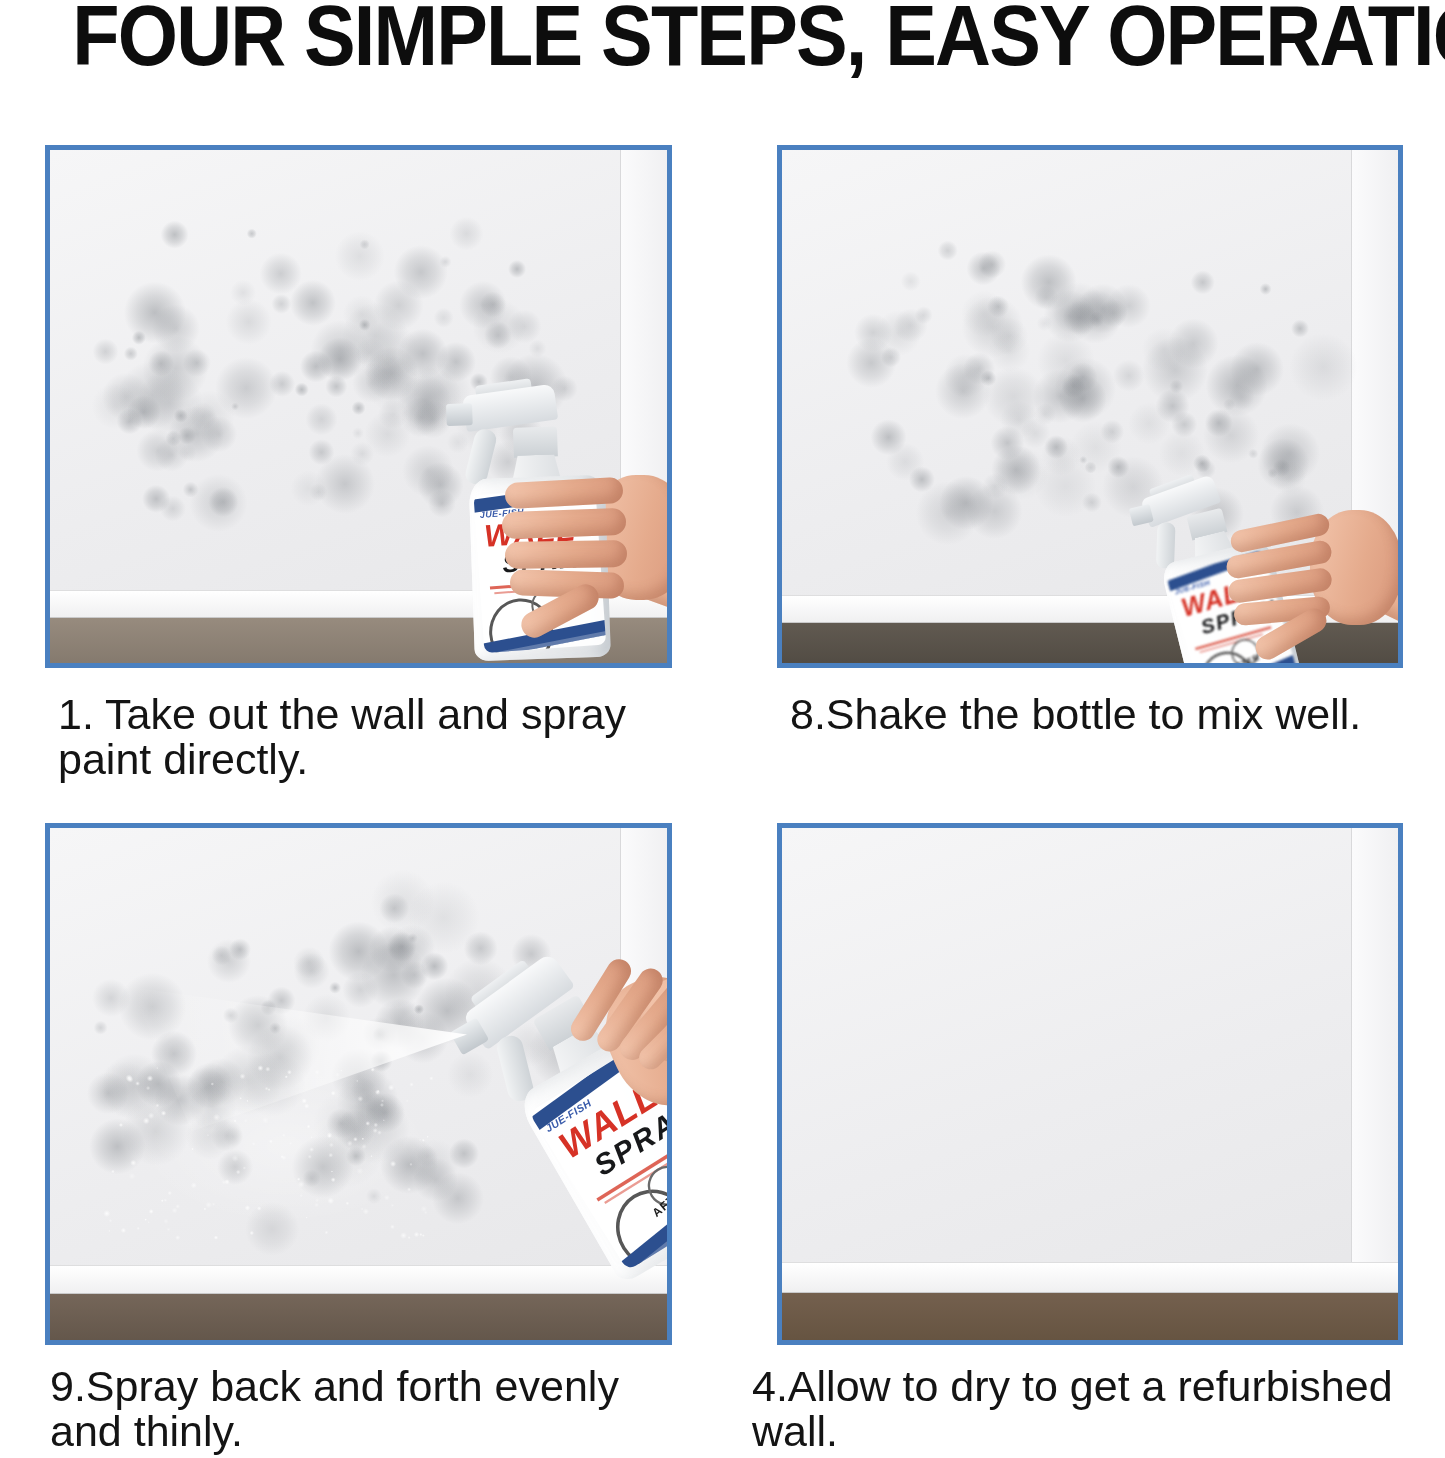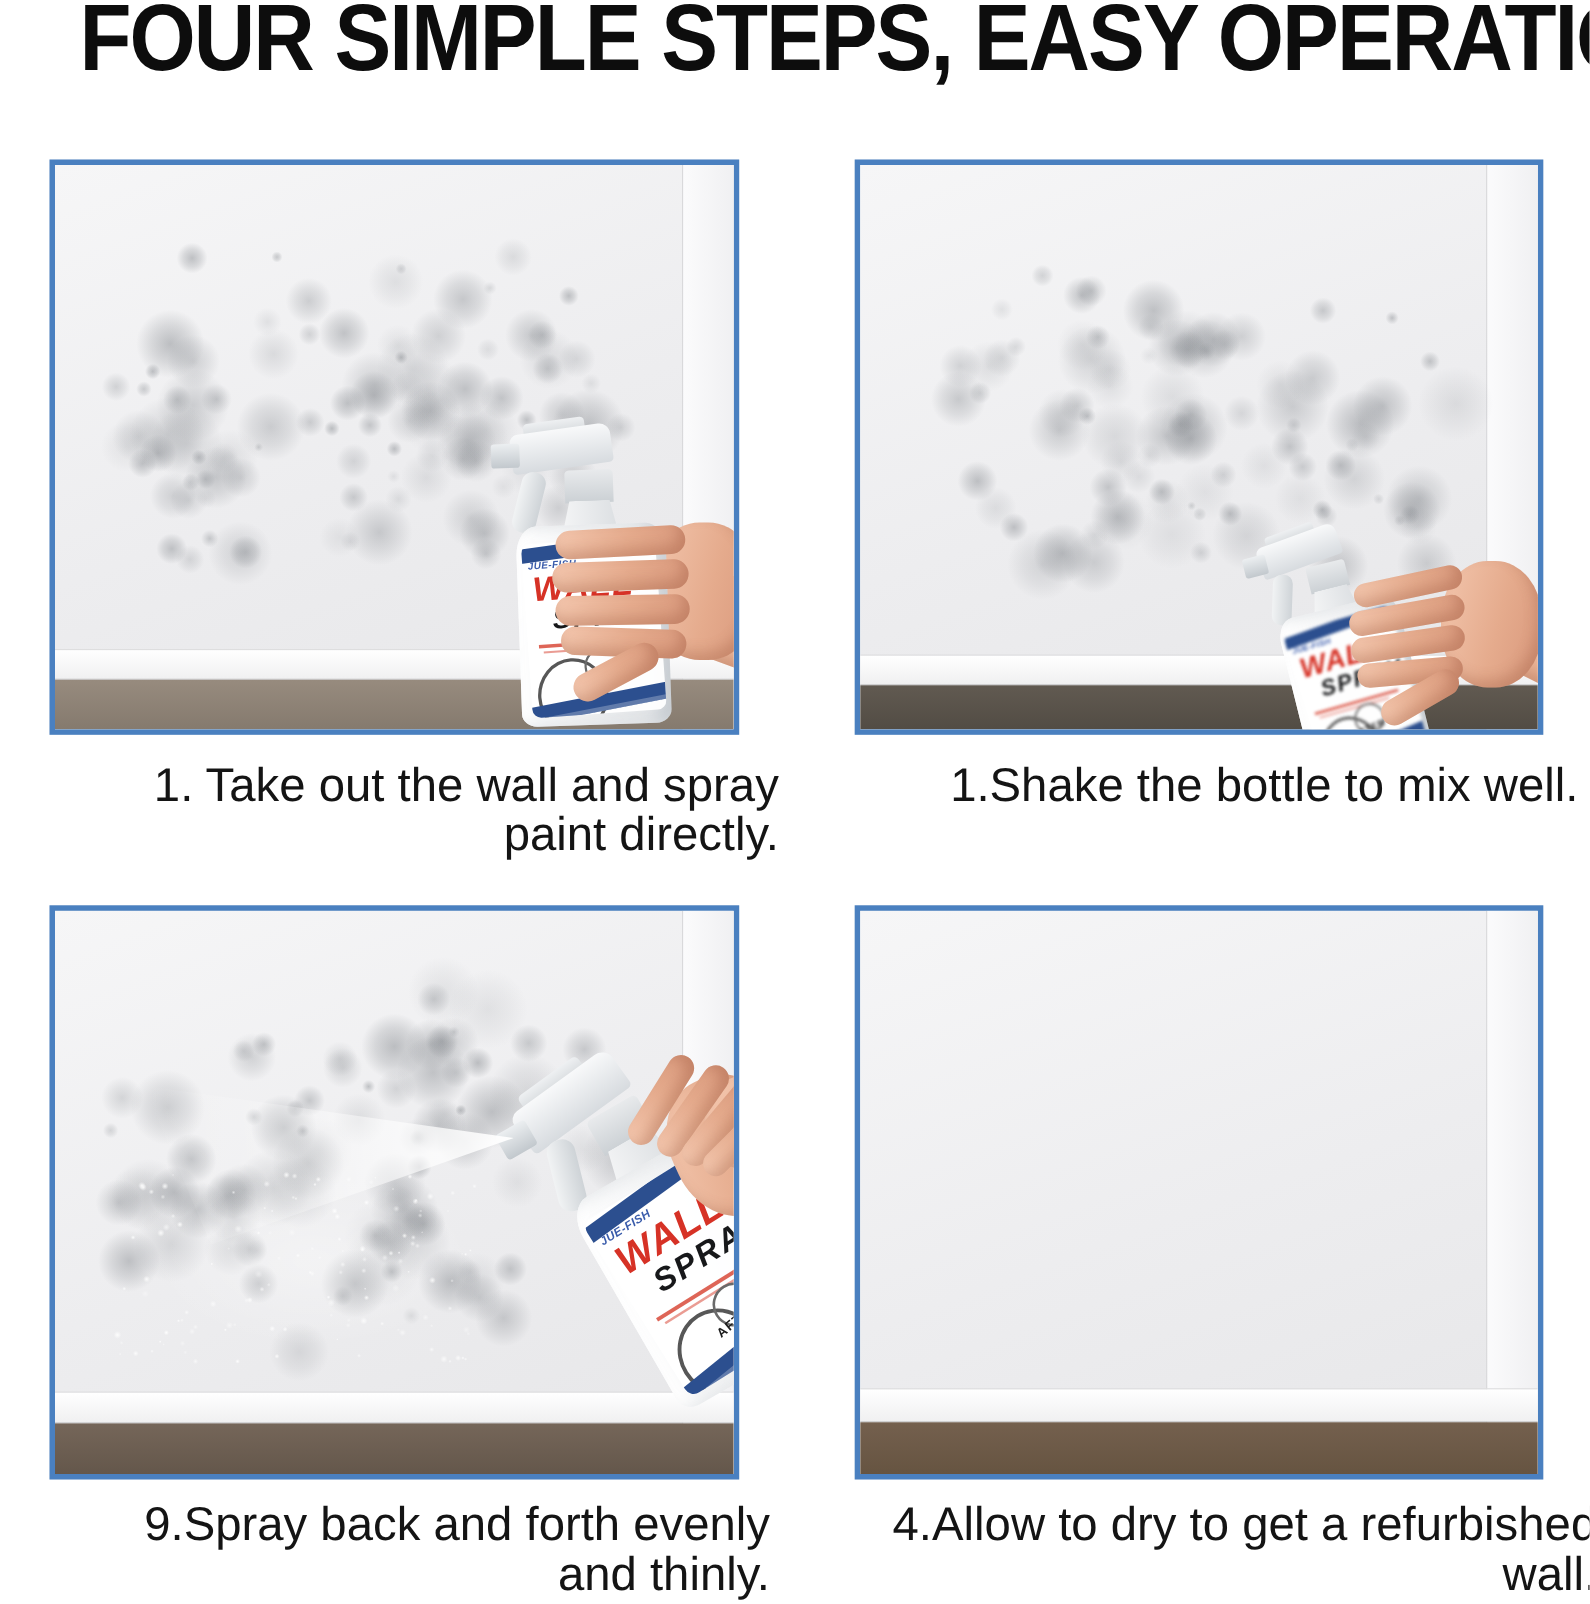--- a/index.html
+++ b/index.html
@@ -36,21 +36,21 @@
   #panel1 .floor{height:45px;background:linear-gradient(#978b7e,#857a6e);}
   #panel2 .baseboard{bottom:40px;height:26px;}
   #panel2 .floor{height:40px;background:linear-gradient(#615a51,#524c44);}
   #panel3 .baseboard{bottom:46px;height:27px;}
   #panel3 .floor{height:46px;background:linear-gradient(#756659,#64574b);}
   #panel4 .baseboard{bottom:47px;height:29px;}
   #panel4 .floor{height:47px;background:linear-gradient(#74604e,#665441);}
 
   
   .caption{
-    position:absolute;font-size:43px;line-height:1.04;color:#141414;letter-spacing:0;text-align:right;
+    position:absolute;font-size:43px;line-height:1.04;color:#141414;letter-spacing:0;
   }
   #cap1{left:58px;top:692px;width:650px;}
   #cap2{left:790px;top:692px;width:645px;}
   #cap3{left:50px;top:1364px;width:650px;}
   #cap4{left:752px;top:1364px;width:700px;}
 
   
   .bottle{position:absolute;width:174px;height:284px;z-index:5;}
   .spr-top{position:absolute;left:30px;top:6px;width:56px;height:14px;border-radius:4px;
     background:linear-gradient(#eef0f2,#d4d8db);transform:rotate(-6deg);}
@@ -183,21 +183,21 @@
   <div class="palm skin" style="left:528px;top:360px;width:92px;height:115px;"></div>
   <div class="forearm skin" style="left:548px;top:410px;width:190px;height:70px;transform:rotate(26deg);"></div>
   <div class="finger skin" style="left:448px;top:372px;width:100px;height:22px;transform:rotate(-12deg);"></div>
   <div class="finger skin" style="left:444px;top:398px;width:106px;height:23px;transform:rotate(-10deg);"></div>
   <div class="finger skin" style="left:446px;top:424px;width:104px;height:23px;transform:rotate(-8deg);"></div>
   <div class="finger skin" style="left:452px;top:450px;width:96px;height:22px;transform:rotate(-5deg);"></div>
   <div class="thumb skin" style="left:470px;top:472px;width:78px;height:24px;transform:rotate(-30deg);"></div>
 </div>
 
 <div class="caption" id="cap1">1. Take out the wall and spray paint directly.</div>
-<div class="caption" id="cap2">1.Shake the bottle to mix well.</div>
+<div class="caption" id="cap2">8.Shake the bottle to mix well.</div>
 
 <div class="panel" id="panel3">
   <div class="wall"></div>
   <div class="corner"></div>
   <div class="mold" style="background-image: radial-gradient(circle at 58.8% 21.5%, rgba(104, 109, 115, 0.23) 0px, rgba(104, 109, 115, 0.12) 2px, rgba(104, 109, 115, 0) 5px), radial-gradient(circle at 58.2% 65.8%, rgba(104, 109, 115, 0.39) 0px, rgba(104, 109, 115, 0.19) 16px, rgba(104, 109, 115, 0) 29px), radial-gradient(circle at 33.7% 38.5%, rgba(104, 109, 115, 0.36) 0px, rgba(104, 109, 115, 0.18) 17px, rgba(104, 109, 115, 0) 30px), radial-gradient(circle at 53.4% 40.3%, rgba(104, 109, 115, 0.18) 0px, rgba(104, 109, 115, 0.09) 4px, rgba(104, 109, 115, 0) 7px), radial-gradient(circle at 62.5% 68.7%, rgba(104, 109, 115, 0.27) 0px, rgba(104, 109, 115, 0.13) 12px, rgba(104, 109, 115, 0) 22px), radial-gradient(circle at 69.8% 23.5%, rgba(104, 109, 115, 0.3) 0px, rgba(104, 109, 115, 0.15) 10px, rgba(104, 109, 115, 0) 17px), radial-gradient(circle at 55.7% 28.7%, rgba(104, 109, 115, 0.35) 0px, rgba(104, 109, 115, 0.18) 18px, rgba(104, 109, 115, 0) 33px), radial-gradient(circle at 53.4% 40.2%, rgba(104, 109, 115, 0.17) 0px, rgba(104, 109, 115, 0.09) 9px, rgba(104, 109, 115, 0) 17px), radial-gradient(circle at 64.4% 35.7%, rgba(104, 109, 115, 0.37) 0px, rgba(104, 109, 115, 0.18) 18px, rgba(104, 109, 115, 0) 33px), radial-gradient(circle at 42% 26.3%, rgba(104, 109, 115, 0.19) 0px, rgba(104, 109, 115, 0.09) 9px, rgba(104, 109, 115, 0) 16px), radial-gradient(circle at 26.4% 54.4%, rgba(104, 109, 115, 0.25) 0px, rgba(104, 109, 115, 0.12) 13px, rgba(104, 109, 115, 0) 24px), radial-gradient(circle at 10.9% 62.2%, rgba(104, 109, 115, 0.36) 0px, rgba(104, 109, 115, 0.18) 15px, rgba(104, 109, 115, 0) 28px), radial-gradient(circle at 63.8% 17.5%, rgba(104, 109, 115, 0.12) 0px, rgba(104, 109, 115, 0.06) 20px, rgba(104, 109, 115, 0) 36px), radial-gradient(circle at 57.2% 14.4%, rgba(104, 109, 115, 0.12) 0px, rgba(104, 109, 115, 0.06) 18px, rgba(104, 109, 115, 0) 32px), radial-gradient(circle at 51.5% 53.3%, rgba(104, 109, 115, 0.31) 0px, rgba(104, 109, 115, 0.15) 17px, rgba(104, 109, 115, 0) 31px), radial-gradient(circle at 44.2% 66.2%, rgba(104, 109, 115, 0.4) 0px, rgba(104, 109, 115, 0.2) 17px, rgba(104, 109, 115, 0) 31px), radial-gradient(circle at 25.3% 50.8%, rgba(104, 109, 115, 0.24) 0px, rgba(104, 109, 115, 0.12) 11px, rgba(104, 109, 115, 0) 21px), radial-gradient(circle at 47.8% 57.7%, rgba(104, 109, 115, 0.1) 0px, rgba(104, 109, 115, 0.05) 17px, rgba(104, 109, 115, 0) 32px), radial-gradient(circle at 26% 50.3%, rgba(104, 109, 115, 0.33) 0px, rgba(104, 109, 115, 0.17) 13px, rgba(104, 109, 115, 0) 23px), radial-gradient(circle at 70.6% 40.2%, rgba(104, 109, 115, 0.36) 0px, rgba(104, 109, 115, 0.18) 7px, rgba(104, 109, 115, 0) 12px), radial-gradient(circle at 66.1% 72.3%, rgba(104, 109, 115, 0.29) 0px, rgba(104, 109, 115, 0.14) 14px, rgba(104, 109, 115, 0) 26px), radial-gradient(circle at 68.1% 48.2%, rgba(104, 109, 115, 0.11) 0px, rgba(104, 109, 115, 0.05) 13px, rgba(104, 109, 115, 0) 23px), radial-gradient(circle at 53.7% 40.4%, rgba(104, 109, 115, 0.14) 0px, rgba(104, 109, 115, 0.07) 5px, rgba(104, 109, 115, 0) 9px), radial-gradient(circle at 35.4% 35.1%, rgba(104, 109, 115, 0.24) 0px, rgba(104, 109, 115, 0.12) 5px, rgba(104, 109, 115, 0) 8px), radial-gradient(circle at 69.6% 32.2%, rgba(104, 109, 115, 0.19) 0px, rgba(104, 109, 115, 0.1) 19px, rgba(104, 109, 115, 0) 35px), radial-gradient(circle at 50.3% 31.6%, rgba(104, 109, 115, 0.22) 0px, rgba(104, 109, 115, 0.11) 10px, rgba(104, 109, 115, 0) 18px), radial-gradient(circle at 36% 78.3%, rgba(104, 109, 115, 0.17) 0px, rgba(104, 109, 115, 0.09) 15px, rgba(104, 109, 115, 0) 27px), radial-gradient(circle at 17.2% 59.3%, rgba(104, 109, 115, 0.2) 0px, rgba(104, 109, 115, 0.1) 18px, rgba(104, 109, 115, 0) 34px), radial-gradient(circle at 20.1% 44.1%, rgba(104, 109, 115, 0.35) 0px, rgba(104, 109, 115, 0.18) 13px, rgba(104, 109, 115, 0) 23px), radial-gradient(circle at 54.3% 55.6%, rgba(104, 109, 115, 0.39) 0px, rgba(104, 109, 115, 0.2) 11px, rgba(104, 109, 115, 0) 20px), radial-gradient(circle at 49.6% 64.1%, rgba(104, 109, 115, 0.4) 0px, rgba(104, 109, 115, 0.2) 5px, rgba(104, 109, 115, 0) 10px), radial-gradient(circle at 8.2% 39%, rgba(104, 109, 115, 0.22) 0px, rgba(104, 109, 115, 0.11) 4px, rgba(104, 109, 115, 0) 7px), radial-gradient(circle at 67.1% 63.6%, rgba(104, 109, 115, 0.32) 0px, rgba(104, 109, 115, 0.16) 9px, rgba(104, 109, 115, 0) 15px), radial-gradient(circle at 52.5% 71.9%, rgba(104, 109, 115, 0.15) 0px, rgba(104, 109, 115, 0.07) 4px, rgba(104, 109, 115, 0) 8px), radial-gradient(circle at 48.2% 63.2%, rgba(104, 109, 115, 0.11) 0px, rgba(104, 109, 115, 0.05) 20px, rgba(104, 109, 115, 0) 36px), radial-gradient(circle at 39% 42.6%, rgba(104, 109, 115, 0.1) 0px, rgba(104, 109, 115, 0.05) 16px, rgba(104, 109, 115, 0) 30px), radial-gradient(circle at 49.4% 58.9%, rgba(104, 109, 115, 0.34) 0px, rgba(104, 109, 115, 0.17) 11px, rgba(104, 109, 115, 0) 20px), radial-gradient(circle at 42.4% 68.4%, rgba(104, 109, 115, 0.25) 0px, rgba(104, 109, 115, 0.13) 5px, rgba(104, 109, 115, 0) 9px), radial-gradient(circle at 55.4% 23.7%, rgba(104, 109, 115, 0.33) 0px, rgba(104, 109, 115, 0.17) 12px, rgba(104, 109, 115, 0) 23px), radial-gradient(circle at 21.1% 53.1%, rgba(104, 109, 115, 0.36) 0px, rgba(104, 109, 115, 0.18) 14px, rgba(104, 109, 115, 0) 26px), radial-gradient(circle at 37.5% 33.7%, rgba(104, 109, 115, 0.31) 0px, rgba(104, 109, 115, 0.15) 8px, rgba(104, 109, 115, 0) 14px), radial-gradient(circle at 17.6% 50%, rgba(104, 109, 115, 0.37) 0px, rgba(104, 109, 115, 0.19) 13px, rgba(104, 109, 115, 0) 23px), radial-gradient(circle at 30% 66.2%, rgba(104, 109, 115, 0.32) 0px, rgba(104, 109, 115, 0.16) 10px, rgba(104, 109, 115, 0) 18px), radial-gradient(circle at 55.8% 15.7%, rgba(104, 109, 115, 0.28) 0px, rgba(104, 109, 115, 0.14) 8px, rgba(104, 109, 115, 0) 15px), radial-gradient(circle at 25.9% 60.1%, rgba(104, 109, 115, 0.17) 0px, rgba(104, 109, 115, 0.09) 13px, rgba(104, 109, 115, 0) 24px), radial-gradient(circle at 29.3% 36.6%, rgba(104, 109, 115, 0.25) 0px, rgba(104, 109, 115, 0.13) 4px, rgba(104, 109, 115, 0) 8px), radial-gradient(circle at 61.2% 64.1%, rgba(104, 109, 115, 0.12) 0px, rgba(104, 109, 115, 0.06) 6px, rgba(104, 109, 115, 0) 11px), radial-gradient(circle at 56.6% 38.2%, rgba(104, 109, 115, 0.33) 0px, rgba(104, 109, 115, 0.16) 14px, rgba(104, 109, 115, 0) 25px), radial-gradient(circle at 44.8% 37.1%, rgba(104, 109, 115, 0.15) 0px, rgba(104, 109, 115, 0.07) 13px, rgba(104, 109, 115, 0) 24px), radial-gradient(circle at 50% 24.1%, rgba(104, 109, 115, 0.39) 0px, rgba(104, 109, 115, 0.2) 17px, rgba(104, 109, 115, 0) 30px), radial-gradient(circle at 59.8% 35.4%, rgba(104, 109, 115, 0.38) 0px, rgba(104, 109, 115, 0.19) 3px, rgba(104, 109, 115, 0) 5px), radial-gradient(circle at 27.8% 49.6%, rgba(104, 109, 115, 0.3) 0px, rgba(104, 109, 115, 0.15) 13px, rgba(104, 109, 115, 0) 24px), radial-gradient(circle at 58.7% 23.4%, rgba(104, 109, 115, 0.24) 0px, rgba(104, 109, 115, 0.12) 13px, rgba(104, 109, 115, 0) 23px), radial-gradient(circle at 37.3% 44.8%, rgba(104, 109, 115, 0.33) 0px, rgba(104, 109, 115, 0.16) 18px, rgba(104, 109, 115, 0) 33px), radial-gradient(circle at 76.7% 35.8%, rgba(104, 109, 115, 0.28) 0px, rgba(104, 109, 115, 0.14) 4px, rgba(104, 109, 115, 0) 7px), radial-gradient(circle at 46.2% 31.2%, rgba(104, 109, 115, 0.36) 0px, rgba(104, 109, 115, 0.18) 3px, rgba(104, 109, 115, 0) 6px), radial-gradient(circle at 62.3% 27%, rgba(104, 109, 115, 0.39) 0px, rgba(104, 109, 115, 0.19) 8px, rgba(104, 109, 115, 0) 14px), radial-gradient(circle at 36.1% 49.9%, rgba(104, 109, 115, 0.19) 0px, rgba(104, 109, 115, 0.1) 18px, rgba(104, 109, 115, 0) 33px), radial-gradient(circle at 52.2% 54.9%, rgba(104, 109, 115, 0.18) 0px, rgba(104, 109, 115, 0.09) 10px, rgba(104, 109, 115, 0) 18px), radial-gradient(circle at 28.7% 60.1%, rgba(104, 109, 115, 0.28) 0px, rgba(104, 109, 115, 0.14) 9px, rgba(104, 109, 115, 0) 16px), radial-gradient(circle at 16.6% 34.9%, rgba(104, 109, 115, 0.28) 0px, rgba(104, 109, 115, 0.14) 19px, rgba(104, 109, 115, 0) 34px), radial-gradient(circle at 77.8% 42.3%, rgba(104, 109, 115, 0.11) 0px, rgba(104, 109, 115, 0.06) 12px, rgba(104, 109, 115, 0) 22px), radial-gradient(circle at 32.1% 49.3%, rgba(104, 109, 115, 0.26) 0px, rgba(104, 109, 115, 0.13) 19px, rgba(104, 109, 115, 0) 35px), radial-gradient(circle at 29.7% 60.3%, rgba(104, 109, 115, 0.15) 0px, rgba(104, 109, 115, 0.07) 5px, rgba(104, 109, 115, 0) 10px), radial-gradient(circle at 30.8% 23.7%, rgba(104, 109, 115, 0.33) 0px, rgba(104, 109, 115, 0.16) 6px, rgba(104, 109, 115, 0) 11px), radial-gradient(circle at 50.8% 51.2%, rgba(104, 109, 115, 0.13) 0px, rgba(104, 109, 115, 0.07) 7px, rgba(104, 109, 115, 0) 13px), radial-gradient(circle at 62.2% 65.6%, rgba(104, 109, 115, 0.13) 0px, rgba(104, 109, 115, 0.06) 14px, rgba(104, 109, 115, 0) 25px), radial-gradient(circle at 9.9% 33.2%, rgba(104, 109, 115, 0.22) 0px, rgba(104, 109, 115, 0.11) 10px, rgba(104, 109, 115, 0) 19px), radial-gradient(circle at 9.4% 51.8%, rgba(104, 109, 115, 0.29) 0px, rgba(104, 109, 115, 0.14) 11px, rgba(104, 109, 115, 0) 21px), radial-gradient(circle at 47.2% 57.7%, rgba(104, 109, 115, 0.36) 0px, rgba(104, 109, 115, 0.18) 8px, rgba(104, 109, 115, 0) 15px), radial-gradient(circle at 52.6% 58.7%, rgba(104, 109, 115, 0.22) 0px, rgba(104, 109, 115, 0.11) 19px, rgba(104, 109, 115, 0) 35px), radial-gradient(circle at 57.4% 36.1%, rgba(104, 109, 115, 0.1) 0px, rgba(104, 109, 115, 0.05) 9px, rgba(104, 109, 115, 0) 16px), radial-gradient(circle at 12% 51%, rgba(104, 109, 115, 0.13) 0px, rgba(104, 109, 115, 0.06) 16px, rgba(104, 109, 115, 0) 28px), radial-gradient(circle at 42.4% 27.9%, rgba(104, 109, 115, 0.21) 0px, rgba(104, 109, 115, 0.11) 10px, rgba(104, 109, 115, 0) 18px), radial-gradient(circle at 53.7% 45.5%, rgba(104, 109, 115, 0.39) 0px, rgba(104, 109, 115, 0.19) 6px, rgba(104, 109, 115, 0) 11px), radial-gradient(circle at 83.3% 43.9%, rgba(104, 109, 115, 0.31) 0px, rgba(104, 109, 115, 0.15) 19px, rgba(104, 109, 115, 0) 35px), radial-gradient(circle at 29% 26%, rgba(104, 109, 115, 0.24) 0px, rgba(104, 109, 115, 0.12) 12px, rgba(104, 109, 115, 0) 22px), radial-gradient(circle at 50.1% 48.5%, rgba(104, 109, 115, 0.24) 0px, rgba(104, 109, 115, 0.12) 16px, rgba(104, 109, 115, 0) 28px), radial-gradient(circle at 59.1% 28.7%, rgba(104, 109, 115, 0.24) 0px, rgba(104, 109, 115, 0.12) 8px, rgba(104, 109, 115, 0) 14px), radial-gradient(circle at 27.8% 24.9%, rgba(104, 109, 115, 0.21) 0px, rgba(104, 109, 115, 0.1) 6px, rgba(104, 109, 115, 0) 10px), radial-gradient(circle at 57% 23.2%, rgba(104, 109, 115, 0.34) 0px, rgba(104, 109, 115, 0.17) 8px, rgba(104, 109, 115, 0) 15px), radial-gradient(circle at 78% 24.6%, rgba(104, 109, 115, 0.3) 0px, rgba(104, 109, 115, 0.15) 11px, rgba(104, 109, 115, 0) 20px), radial-gradient(circle at 13.7% 50.5%, rgba(104, 109, 115, 0.21) 0px, rgba(104, 109, 115, 0.11) 18px, rgba(104, 109, 115, 0) 33px), radial-gradient(circle at 60.4% 40.9%, rgba(104, 109, 115, 0.29) 0px, rgba(104, 109, 115, 0.15) 14px, rgba(104, 109, 115, 0) 26px), radial-gradient(circle at 36.5% 39.1%, rgba(104, 109, 115, 0.38) 0px, rgba(104, 109, 115, 0.19) 3px, rgba(104, 109, 115, 0) 6px);"></div>
   <div class="sheen"></div>
   <div class="wetlayer" style="background-image: radial-gradient(circle at 53.2% 51.4%, rgba(255, 255, 255, 0.83) 0px, rgba(255, 255, 255, 0) 1.2px), radial-gradient(circle at 42.4% 62.8%, rgba(255, 255, 255, 0.58) 0px, rgba(255, 255, 255, 0) 2.4px), radial-gradient(circle at 40.7% 71.8%, rgba(255, 255, 255, 0.36) 0px, rgba(255, 255, 255, 0) 1.7px), radial-gradient(circle at 60.6% 74.4%, rgba(255, 255, 255, 0.36) 0px, rgba(255, 255, 255, 0) 3.2px), radial-gradient(circle at 30.5% 67.2%, rgba(255, 255, 255, 0.66) 0px, rgba(255, 255, 255, 0) 2.3px), radial-gradient(circle at 34.9% 57.1%, rgba(255, 255, 255, 0.4) 0px, rgba(255, 255, 255, 0) 3.4px), radial-gradient(circle at 26.9% 80%, rgba(255, 255, 255, 0.94) 0px, rgba(255, 255, 255, 0) 2.1px), radial-gradient(circle at 31.5% 66.4%, rgba(255, 255, 255, 0.47) 0px, rgba(255, 255, 255, 0) 1.7px), radial-gradient(circle at 31.7% 57.2%, rgba(255, 255, 255, 0.35) 0px, rgba(255, 255, 255, 0) 1.9px), radial-gradient(circle at 52.7% 59.1%, rgba(255, 255, 255, 0.58) 0px, rgba(255, 255, 255, 0) 2.5px), radial-gradient(circle at 10.2% 67.1%, rgba(255, 255, 255, 0.77) 0px, rgba(255, 255, 255, 0) 1.8px), radial-gradient(circle at 55.5% 77.9%, rgba(255, 255, 255, 0.63) 0px, rgba(255, 255, 255, 0) 2.3px), radial-gradient(circle at 48.6% 61.6%, rgba(255, 255, 255, 0.5) 0px, rgba(255, 255, 255, 0) 2.9px), radial-gradient(circle at 43.3% 72.7%, rgba(255, 255, 255, 0.38) 0px, rgba(255, 255, 255, 0) 1.9px), radial-gradient(circle at 53.9% 53.3%, rgba(255, 255, 255, 0.46) 0px, rgba(255, 255, 255, 0) 1.5px), radial-gradient(circle at 54.1% 57.1%, rgba(255, 255, 255, 0.49) 0px, rgba(255, 255, 255, 0) 1.1px), radial-gradient(circle at 60.1% 79.4%, rgba(255, 255, 255, 0.85) 0px, rgba(255, 255, 255, 0) 1.5px), radial-gradient(circle at 41.6% 54.3%, rgba(255, 255, 255, 0.79) 0px, rgba(255, 255, 255, 0) 2.7px), radial-gradient(circle at 55.3% 50.7%, rgba(255, 255, 255, 0.72) 0px, rgba(255, 255, 255, 0) 3.3px), radial-gradient(circle at 35.5% 51.1%, rgba(255, 255, 255, 0.77) 0px, rgba(255, 255, 255, 0) 1.4px), radial-gradient(circle at 38.3% 48.6%, rgba(255, 255, 255, 0.88) 0px, rgba(255, 255, 255, 0) 1.5px), radial-gradient(circle at 18.4% 55.7%, rgba(255, 255, 255, 0.87) 0px, rgba(255, 255, 255, 0) 2.7px), radial-gradient(circle at 50.3% 52.9%, rgba(255, 255, 255, 0.54) 0px, rgba(255, 255, 255, 0) 3px), radial-gradient(circle at 13.3% 68%, rgba(255, 255, 255, 0.37) 0px, rgba(255, 255, 255, 0) 3.4px), radial-gradient(circle at 43.2% 73.6%, rgba(255, 255, 255, 0.39) 0px, rgba(255, 255, 255, 0) 2.4px), radial-gradient(circle at 45.9% 51.8%, rgba(255, 255, 255, 0.83) 0px, rgba(255, 255, 255, 0) 2.5px), radial-gradient(circle at 15.9% 50.8%, rgba(255, 255, 255, 0.5) 0px, rgba(255, 255, 255, 0) 2.2px), radial-gradient(circle at 26.3% 50%, rgba(255, 255, 255, 0.63) 0px, rgba(255, 255, 255, 0) 1.7px), radial-gradient(circle at 51.2% 74.9%, rgba(255, 255, 255, 0.53) 0px, rgba(255, 255, 255, 0) 3.2px), radial-gradient(circle at 28.7% 69.1%, rgba(255, 255, 255, 0.83) 0px, rgba(255, 255, 255, 0) 2.6px), radial-gradient(circle at 13.5% 65.4%, rgba(255, 255, 255, 0.83) 0px, rgba(255, 255, 255, 0) 3.1px), radial-gradient(circle at 50.9% 62.2%, rgba(255, 255, 255, 0.44) 0px, rgba(255, 255, 255, 0) 2.6px), radial-gradient(circle at 61.8% 48.9%, rgba(255, 255, 255, 0.66) 0px, rgba(255, 255, 255, 0) 2.1px), radial-gradient(circle at 31.2% 48.5%, rgba(255, 255, 255, 0.65) 0px, rgba(255, 255, 255, 0) 3px), radial-gradient(circle at 19.4% 71.3%, rgba(255, 255, 255, 0.65) 0px, rgba(255, 255, 255, 0) 2.2px), radial-gradient(circle at 52.1% 64.1%, rgba(255, 255, 255, 0.72) 0px, rgba(255, 255, 255, 0) 1.2px), radial-gradient(circle at 49.5% 60.8%, rgba(255, 255, 255, 0.79) 0px, rgba(255, 255, 255, 0) 2.3px), radial-gradient(circle at 33.9% 74.3%, rgba(255, 255, 255, 0.78) 0px, rgba(255, 255, 255, 0) 2.2px), radial-gradient(circle at 54.6% 72.2%, rgba(255, 255, 255, 0.48) 0px, rgba(255, 255, 255, 0) 2.9px), radial-gradient(circle at 46.6% 48.2%, rgba(255, 255, 255, 0.42) 0px, rgba(255, 255, 255, 0) 2.3px), radial-gradient(circle at 48.2% 73.3%, rgba(255, 255, 255, 0.72) 0px, rgba(255, 255, 255, 0) 1.8px), radial-gradient(circle at 19.2% 78.4%, rgba(255, 255, 255, 0.39) 0px, rgba(255, 255, 255, 0) 1.8px), radial-gradient(circle at 16% 77%, rgba(255, 255, 255, 0.48) 0px, rgba(255, 255, 255, 0) 1.1px), radial-gradient(circle at 41.9% 58.3%, rgba(255, 255, 255, 0.82) 0px, rgba(255, 255, 255, 0) 1.8px), radial-gradient(circle at 50.6% 74.4%, rgba(255, 255, 255, 0.38) 0px, rgba(255, 255, 255, 0) 1.4px), radial-gradient(circle at 12.8% 48.8%, rgba(255, 255, 255, 0.84) 0px, rgba(255, 255, 255, 0) 3.5px), radial-gradient(circle at 37.9% 60%, rgba(255, 255, 255, 0.48) 0px, rgba(255, 255, 255, 0) 1.7px), radial-gradient(circle at 27% 56.5%, rgba(255, 255, 255, 0.55) 0px, rgba(255, 255, 255, 0) 3.6px), radial-gradient(circle at 53.1% 51.6%, rgba(255, 255, 255, 0.81) 0px, rgba(255, 255, 255, 0) 2.7px), radial-gradient(circle at 58.2% 70.6%, rgba(255, 255, 255, 0.62) 0px, rgba(255, 255, 255, 0) 2px), radial-gradient(circle at 45.5% 63.9%, rgba(255, 255, 255, 0.62) 0px, rgba(255, 255, 255, 0) 2.4px), radial-gradient(circle at 58.5% 65.7%, rgba(255, 255, 255, 0.51) 0px, rgba(255, 255, 255, 0) 1.6px), radial-gradient(circle at 32% 74.2%, rgba(255, 255, 255, 0.84) 0px, rgba(255, 255, 255, 0) 2.7px), radial-gradient(circle at 14.2% 49.9%, rgba(255, 255, 255, 0.72) 0px, rgba(255, 255, 255, 0) 2.4px), radial-gradient(circle at 30.9% 52.8%, rgba(255, 255, 255, 0.75) 0px, rgba(255, 255, 255, 0) 1.3px), radial-gradient(circle at 38.8% 47.7%, rgba(255, 255, 255, 0.82) 0px, rgba(255, 255, 255, 0) 2.4px), radial-gradient(circle at 17.4% 54.2%, rgba(255, 255, 255, 0.62) 0px, rgba(255, 255, 255, 0) 2px), radial-gradient(circle at 50.7% 60.7%, rgba(255, 255, 255, 0.84) 0px, rgba(255, 255, 255, 0) 1.3px), radial-gradient(circle at 16.4% 74.9%, rgba(255, 255, 255, 0.93) 0px, rgba(255, 255, 255, 0) 2.4px), radial-gradient(circle at 41.6% 76.1%, rgba(255, 255, 255, 0.72) 0px, rgba(255, 255, 255, 0) 1px), radial-gradient(circle at 16.4% 56.2%, rgba(255, 255, 255, 0.55) 0px, rgba(255, 255, 255, 0) 3.3px), radial-gradient(circle at 55.5% 73.7%, rgba(255, 255, 255, 0.38) 0px, rgba(255, 255, 255, 0) 1.6px), radial-gradient(circle at 58.2% 80%, rgba(255, 255, 255, 0.65) 0px, rgba(255, 255, 255, 0) 1.5px), radial-gradient(circle at 20.7% 73.9%, rgba(255, 255, 255, 0.5) 0px, rgba(255, 255, 255, 0) 2.3px), radial-gradient(circle at 20.7% 80%, rgba(255, 255, 255, 0.62) 0px, rgba(255, 255, 255, 0) 2.5px), radial-gradient(circle at 57.3% 79.6%, rgba(255, 255, 255, 0.69) 0px, rgba(255, 255, 255, 0) 3.4px), radial-gradient(circle at 35.8% 61.2%, rgba(255, 255, 255, 0.81) 0px, rgba(255, 255, 255, 0) 1.9px), radial-gradient(circle at 34.1% 46.9%, rgba(255, 255, 255, 0.86) 0px, rgba(255, 255, 255, 0) 3px), radial-gradient(circle at 37.9% 64.4%, rgba(255, 255, 255, 0.56) 0px, rgba(255, 255, 255, 0) 2.4px), radial-gradient(circle at 52.8% 58%, rgba(255, 255, 255, 0.65) 0px, rgba(255, 255, 255, 0) 2.3px), radial-gradient(circle at 37.6% 64.2%, rgba(255, 255, 255, 0.84) 0px, rgba(255, 255, 255, 0) 1.5px), radial-gradient(circle at 60.9% 75.1%, rgba(255, 255, 255, 0.35) 0px, rgba(255, 255, 255, 0) 1.8px), radial-gradient(circle at 16.2% 48.9%, rgba(255, 255, 255, 0.82) 0px, rgba(255, 255, 255, 0) 3.2px), radial-gradient(circle at 35.3% 47.1%, rgba(255, 255, 255, 0.68) 0px, rgba(255, 255, 255, 0) 2.6px), radial-gradient(circle at 60.5% 61%, rgba(255, 255, 255, 0.82) 0px, rgba(255, 255, 255, 0) 1.5px), radial-gradient(circle at 9.8% 76.7%, rgba(255, 255, 255, 0.41) 0px, rgba(255, 255, 255, 0) 1.7px), radial-gradient(circle at 41.2% 53.3%, rgba(255, 255, 255, 0.9) 0px, rgba(255, 255, 255, 0) 2.7px), radial-gradient(circle at 52.3% 47.2%, rgba(255, 255, 255, 0.88) 0px, rgba(255, 255, 255, 0) 2.1px), radial-gradient(circle at 40.3% 68.6%, rgba(255, 255, 255, 0.92) 0px, rgba(255, 255, 255, 0) 1.6px), radial-gradient(circle at 32% 53.3%, rgba(255, 255, 255, 0.93) 0px, rgba(255, 255, 255, 0) 1.1px), radial-gradient(circle at 59.4% 79.4%, rgba(255, 255, 255, 0.74) 0px, rgba(255, 255, 255, 0) 2.8px), radial-gradient(circle at 28.2% 69.2%, rgba(255, 255, 255, 0.41) 0px, rgba(255, 255, 255, 0) 2.2px), radial-gradient(circle at 25.1% 74.4%, rgba(255, 255, 255, 0.89) 0px, rgba(255, 255, 255, 0) 1.3px), radial-gradient(circle at 40.7% 69.6%, rgba(255, 255, 255, 0.57) 0px, rgba(255, 255, 255, 0) 3.5px), radial-gradient(circle at 9.2% 75.3%, rgba(255, 255, 255, 0.86) 0px, rgba(255, 255, 255, 0) 3.5px), radial-gradient(circle at 25.6% 60%, rgba(255, 255, 255, 0.38) 0px, rgba(255, 255, 255, 0) 1.3px), radial-gradient(circle at 15.6% 57.2%, rgba(255, 255, 255, 0.84) 0px, rgba(255, 255, 255, 0) 3.4px), radial-gradient(circle at 18.2% 72.8%, rgba(255, 255, 255, 0.9) 0px, rgba(255, 255, 255, 0) 1.4px), radial-gradient(circle at 13% 49.1%, rgba(255, 255, 255, 0.77) 0px, rgba(255, 255, 255, 0) 3.3px), radial-gradient(circle at 23.3% 69.8%, rgba(255, 255, 255, 0.62) 0px, rgba(255, 255, 255, 0) 3.1px), radial-gradient(circle at 45.6% 61.9%, rgba(255, 255, 255, 0.51) 0px, rgba(255, 255, 255, 0) 2.3px), radial-gradient(circle at 53.8% 54.1%, rgba(255, 255, 255, 0.52) 0px, rgba(255, 255, 255, 0) 2.1px), radial-gradient(circle at 11.9% 78.6%, rgba(255, 255, 255, 0.79) 0px, rgba(255, 255, 255, 0) 2.7px), radial-gradient(circle at 20.2% 74.7%, rgba(255, 255, 255, 0.48) 0px, rgba(255, 255, 255, 0) 2.9px), radial-gradient(circle at 51.5% 57.7%, rgba(255, 255, 255, 0.78) 0px, rgba(255, 255, 255, 0) 2.4px), radial-gradient(circle at 45.3% 60%, rgba(255, 255, 255, 0.76) 0px, rgba(255, 255, 255, 0) 2.9px), radial-gradient(circle at 45.7% 67.1%, rgba(255, 255, 255, 0.76) 0px, rgba(255, 255, 255, 0) 1.1px), radial-gradient(circle at 15.5% 76.5%, rgba(255, 255, 255, 0.94) 0px, rgba(255, 255, 255, 0) 1.2px), radial-gradient(circle at 30% 57.2%, rgba(255, 255, 255, 0.85) 0px, rgba(255, 255, 255, 0) 1.5px), radial-gradient(circle at 32.7% 79.1%, rgba(255, 255, 255, 0.86) 0px, rgba(255, 255, 255, 0) 2.2px), radial-gradient(circle at 18.7% 72.7%, rgba(255, 255, 255, 0.51) 0px, rgba(255, 255, 255, 0) 1.7px), radial-gradient(circle at 49.8% 49.4%, rgba(255, 255, 255, 0.56) 0px, rgba(255, 255, 255, 0) 1.1px), radial-gradient(circle at 60% 60.9%, rgba(255, 255, 255, 0.38) 0px, rgba(255, 255, 255, 0) 1.2px), radial-gradient(circle at 9.6% 78.7%, rgba(255, 255, 255, 0.66) 0px, rgba(255, 255, 255, 0) 1px), radial-gradient(circle at 53.4% 59.5%, rgba(255, 255, 255, 0.52) 0px, rgba(255, 255, 255, 0) 2.3px), radial-gradient(circle at 42.4% 60.4%, rgba(255, 255, 255, 0.58) 0px, rgba(255, 255, 255, 0) 1.1px), radial-gradient(circle at 60.5% 79.6%, rgba(255, 255, 255, 0.65) 0px, rgba(255, 255, 255, 0) 1.5px), radial-gradient(circle at 30% 64.5%, rgba(255, 255, 255, 0.38) 0px, rgba(255, 255, 255, 0) 3.6px), radial-gradient(circle at 43.3% 47.7%, rgba(255, 255, 255, 0.54) 0px, rgba(255, 255, 255, 0) 2.5px), radial-gradient(circle at 45.5% 72.8%, rgba(255, 255, 255, 0.74) 0px, rgba(255, 255, 255, 0) 3.4px), radial-gradient(circle at 44.8% 79%, rgba(255, 255, 255, 0.61) 0px, rgba(255, 255, 255, 0) 1.8px), radial-gradient(circle at 42.1% 64.2%, rgba(255, 255, 255, 0.51) 0px, rgba(255, 255, 255, 0) 2.1px), radial-gradient(circle at 33% 61.7%, rgba(255, 255, 255, 0.45) 0px, rgba(255, 255, 255, 0) 1.9px), radial-gradient(circle at 47.2% 47.4%, rgba(255, 255, 255, 0.68) 0px, rgba(255, 255, 255, 0) 1px), radial-gradient(circle at 26.5% 73.5%, rgba(255, 255, 255, 0.44) 0px, rgba(255, 255, 255, 0) 1.6px), radial-gradient(circle at 50.2% 67%, rgba(255, 255, 255, 0.37) 0px, rgba(255, 255, 255, 0) 3.5px), radial-gradient(circle at 45.3% 60.2%, rgba(255, 255, 255, 0.78) 0px, rgba(255, 255, 255, 0) 1.5px), radial-gradient(circle at 35.1% 50.9%, rgba(255, 255, 255, 0.55) 0px, rgba(255, 255, 255, 0) 1.8px), radial-gradient(circle at 18.8% 76.8%, rgba(255, 255, 255, 0.36) 0px, rgba(255, 255, 255, 0) 2.6px), radial-gradient(circle at 11.5% 58%, rgba(255, 255, 255, 0.89) 0px, rgba(255, 255, 255, 0) 2px), radial-gradient(circle at 25.7% 73.6%, rgba(255, 255, 255, 0.49) 0px, rgba(255, 255, 255, 0) 3.3px), radial-gradient(circle at 58.6% 50.1%, rgba(255, 255, 255, 0.61) 0px, rgba(255, 255, 255, 0) 2.2px), radial-gradient(circle at 23.1% 62.7%, rgba(255, 255, 255, 0.93) 0px, rgba(255, 255, 255, 0) 1.2px), radial-gradient(circle at 14.3% 78.2%, rgba(255, 255, 255, 0.62) 0px, rgba(255, 255, 255, 0) 1.6px), radial-gradient(circle at 17.4% 46.9%, rgba(255, 255, 255, 0.44) 0px, rgba(255, 255, 255, 0) 1.2px), radial-gradient(circle at 55.6% 65.6%, rgba(255, 255, 255, 0.81) 0px, rgba(255, 255, 255, 0) 3.1px), radial-gradient(circle at 57.9% 53.3%, rgba(255, 255, 255, 0.37) 0px, rgba(255, 255, 255, 0) 1.5px), radial-gradient(circle at 45.9% 68.7%, rgba(255, 255, 255, 0.88) 0px, rgba(255, 255, 255, 0) 2.4px), radial-gradient(circle at 39% 61.6%, rgba(255, 255, 255, 0.45) 0px, rgba(255, 255, 255, 0) 1.5px), radial-gradient(circle at 61.2% 60.3%, rgba(255, 255, 255, 0.74) 0px, rgba(255, 255, 255, 0) 1.2px);"></div>
   <div class="baseboard"></div>
   <div class="floor plank"></div>
 

